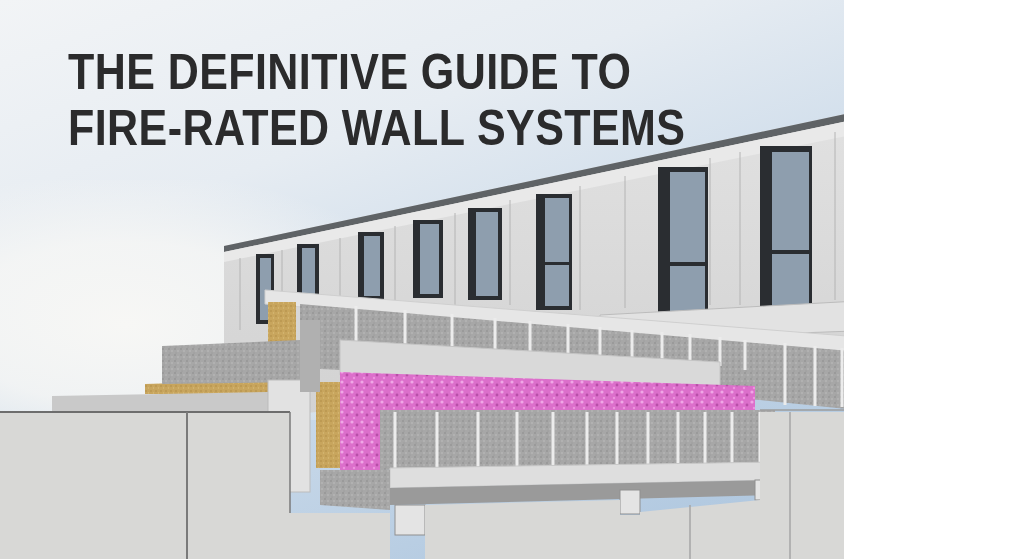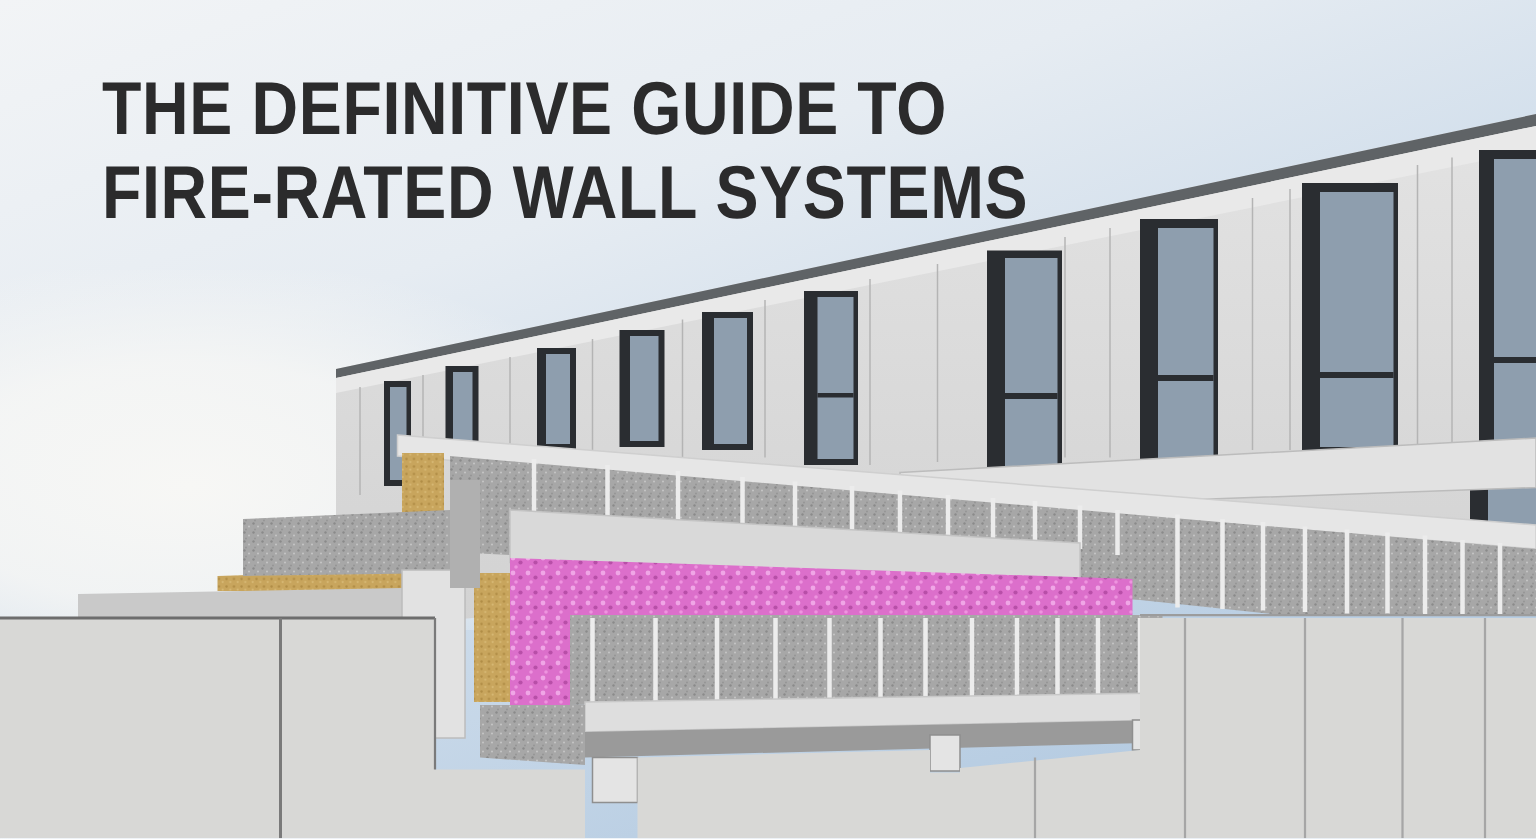--- a/index.html
+++ b/index.html
@@ -1,17 +1,17 @@
 <!DOCTYPE html>
 <html><head>
 <meta charset="utf-8">
 <style>
   html,body{margin:0;padding:0;}
   body{width:1024px;height:559px;overflow:hidden;font-family:"Liberation Sans",sans-serif;}
-  .hero{position:relative;width:1024px;height:559px;overflow:hidden;
+  .hero{position:relative;width:844px;height:559px;overflow:hidden;
     background:linear-gradient(160deg,#f2f4f6 0%,#e6ecf2 30%,#c9d9e9 60%,#a9c3dd 100%);}
   .sky-haze{position:absolute;left:0;top:180px;width:420px;height:240px;
     background:radial-gradient(ellipse at 30% 60%,#f7f7f5 0%,rgba(247,247,245,0.8) 40%,rgba(247,247,245,0) 75%);}
   svg.scene{position:absolute;left:0;top:0;}
   .title{position:absolute;left:68px;top:44px;margin:0;color:#2b2b2c;
     font-family:"Liberation Sans",sans-serif;font-weight:700;font-size:50px;line-height:56px;
     letter-spacing:0.5px;transform:scaleX(0.86);transform-origin:left top;white-space:nowrap;}
   .title span{display:block;}
 </style>
 </head>

